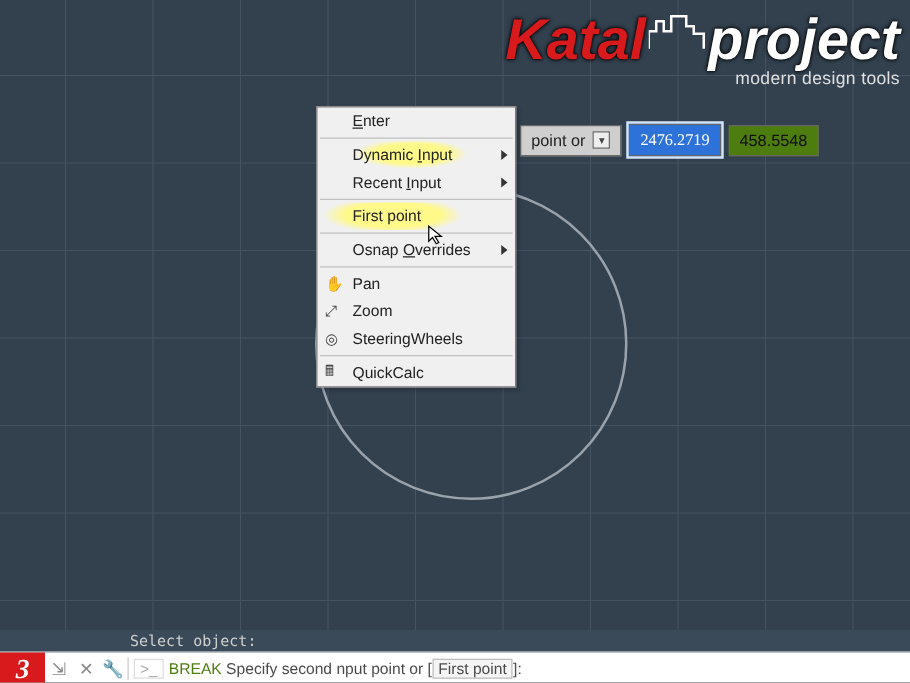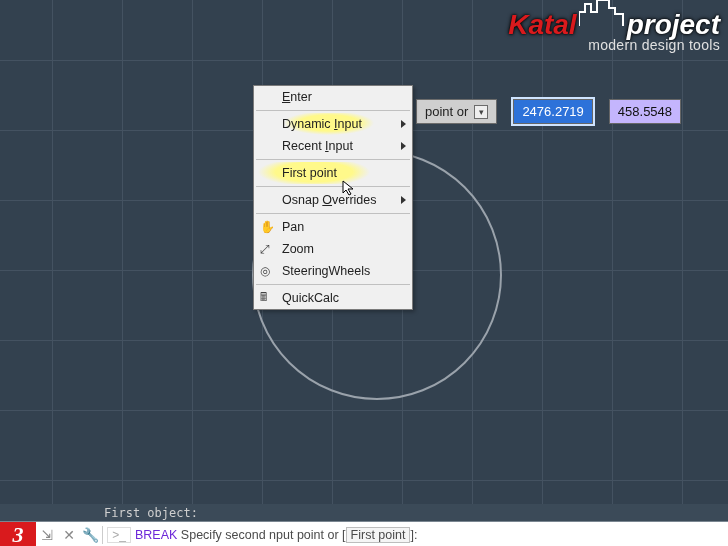--- a/index.html
+++ b/index.html
@@ -21,21 +21,21 @@
     width: 250px; height: 250px;
     left: 252px; top: 150px;
     border: 2px solid #9aa2ab;
     border-radius: 50%;
   }
 
   
   .coord-row {
     position: absolute;
     left: 416px; top: 99px;
-    display: flex; gap: 16px; align-items: center;
+    display: flex; gap: 6px; align-items: center;
   }
   .hint-box {
     background: #cfcfcf;
     color: #222;
     border: 1px solid #6b6b6b;
     font-size: 13px;
     padding: 4px 8px;
     display: flex; align-items: center; gap: 6px;
   }
   .hint-icon {
@@ -43,23 +43,24 @@
     display:flex; align-items:center; justify-content:center; font-size:9px; color:#444;
   }
   .coord-val {
     font-size: 13px;
     padding: 4px 8px;
     border: 1px solid #666;
   }
   .coord-val.sel {
     background: #2d72d9; color: #fff;
     outline: 2px solid #cfe4ff;
+    font-family: Liberation Serif, serif;
   }
   .coord-val.plain {
-    background: #c4b5fd; color: #111;
+    background: #4d7c0f; color: #111;
   }
 
   
   .ctx {
     position: absolute;
     left: 253px; top: 85px;
     width: 160px;
     background: #f0f0f0;
     border: 1px solid #7a7a7a;
     box-shadow: 2px 2px 4px rgba(0,0,0,.3);
@@ -100,24 +101,24 @@
   .cursor svg { width: 16px; height: 16px; }
 
   
   .logo {
     position: absolute; right: 8px; top: 4px;
     text-align: right;
     color: #fff;
   }
   .logo .brand {
     font-family: Georgia, serif;
-    font-size: 28px; font-weight: bold; font-style: italic;
+    font-size: 46px; font-weight: bold; font-style: italic;
     color: #d91a1d;
     text-shadow: 0 0 2px #000, 0 0 4px #000;
-    display: inline-flex; align-items: flex-end;
+    display: inline-flex; align-items: center;
   }
   .logo .project { color: #fff; }
   .logo .city { display:inline-block; margin-left:2px; transform: translateY(-6px); }
   .logo .tag { font-size: 14px; color: #e0e0e0; letter-spacing: .3px; margin-top:-4px; }
 
   
   .cmd-area {
     position: absolute; left:0; right:0; bottom:0; height: 42px;
     display: flex; flex-direction: column;
   }
@@ -150,21 +151,21 @@
     color: #888;
     font-size: 14px;
   }
   .cmd-sep { width: 1px; height: 18px; background: #ccc; }
   .cmd-prompt-icon {
     width: 24px; display:flex; align-items:center; justify-content:center;
     color: #aaa; font-size: 12px;
     border: 1px solid #ddd; height: 16px; margin: 0 4px;
   }
   .cmd-text { color: #4b4b4b; }
-  .cmd-cmd { color: #6d28d9; font-weight: normal; }
+  .cmd-cmd { color: #4d7c0f; font-weight: normal; }
   .cmd-opt {
     border: 1px solid #bdbdbd; background: #f5f5f5;
     padding: 0 4px; color: #4b4b4b;
   }
 </style>
 </head>
 <body>
 
 <div class="canvas">
   <div class="circle"></div>
@@ -209,21 +210,21 @@
   <div class="item"><span class="icon">🖩</span><span>QuickCalc</span></div>
 </div>
 
 <div class="cursor">
   <svg viewBox="0 0 16 16">
     <path d="M1 1 L1 13 L4 10 L7 15 L9 14 L6 9 L11 9 Z" fill="#fff" stroke="#000" stroke-width="1"></path>
   </svg>
 </div>
 
 <div class="cmd-area">
-  <div class="cmd-history">First object:</div>
+  <div class="cmd-history">Select object:</div>
   <div class="cmd-line">
     <div class="step-badge">3</div>
     <div class="cmd-btn">⇲</div>
     <div class="cmd-btn">✕</div>
     <div class="cmd-btn">🔧</div>
     <div class="cmd-sep"></div>
     <div class="cmd-prompt-icon">&gt;_</div>
     <span class="cmd-text">
       <span class="cmd-cmd">BREAK</span><span> Specify second nput point or [</span><span class="cmd-opt">First point</span><span>]:</span>
     </span>

